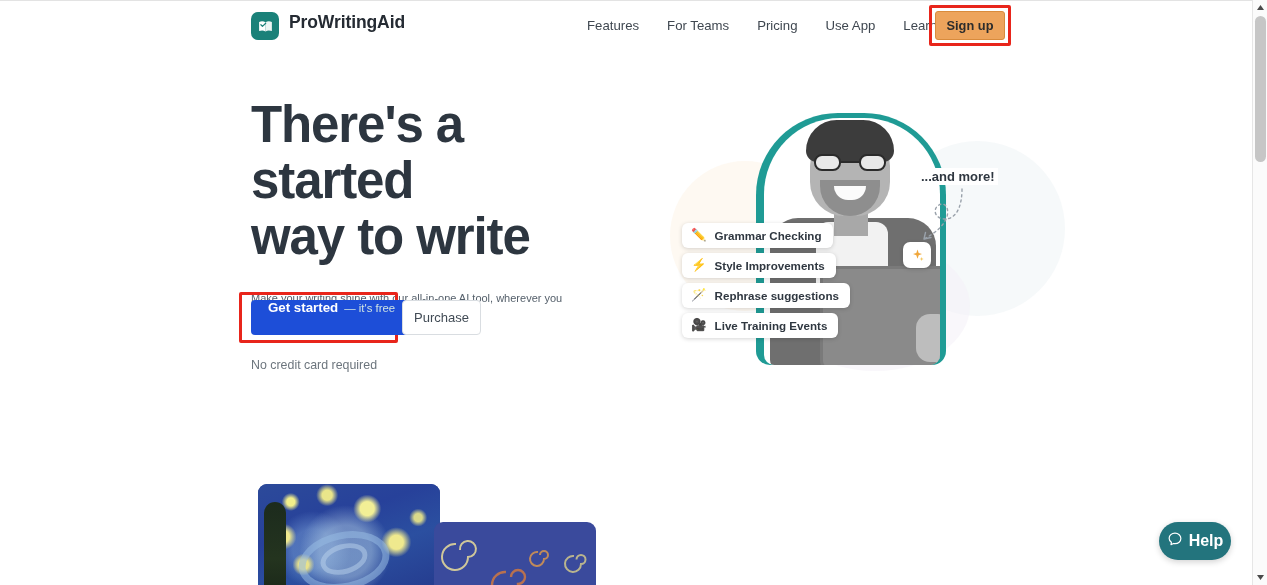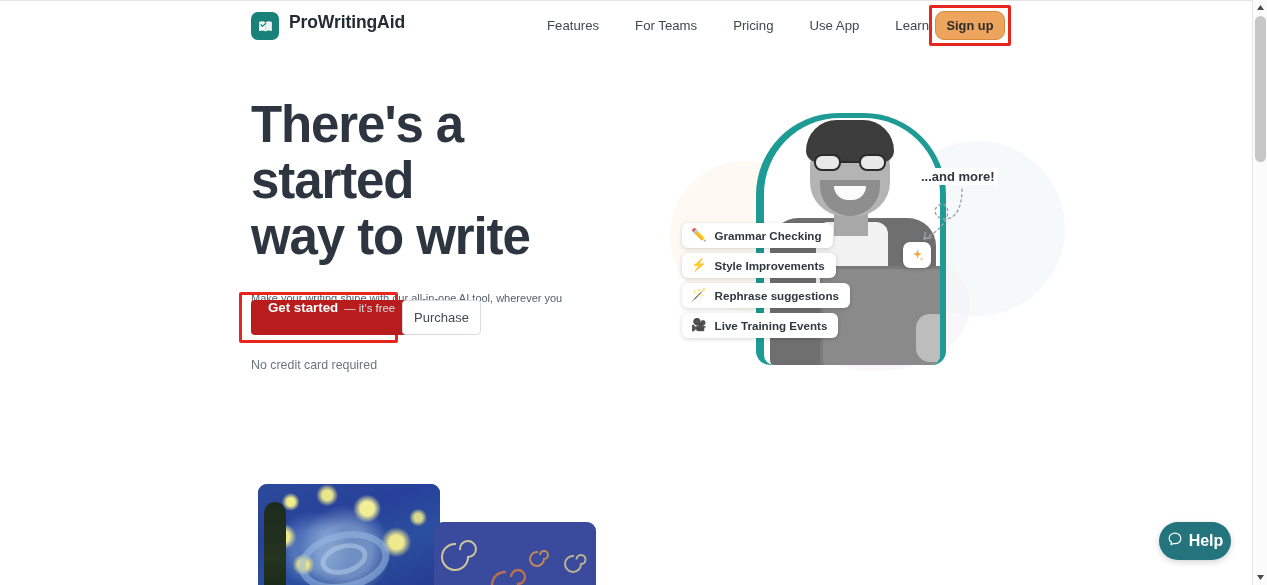--- a/index.html
+++ b/index.html
@@ -69,21 +69,21 @@
     white-space: nowrap;
   }
 
   .nav {
     position: absolute;
     right: 237px;
     top: 0;
     height: 50px;
     display: flex;
     align-items: center;
-    gap: 8px;
+    gap: 0px;
   }
 
   .nav-link {
     font-size: 13.2px;
     color: #3f4750;
     text-decoration: none;
     padding: 0 14px;
     white-space: nowrap;
     line-height: 50px;
   }
@@ -100,21 +100,21 @@
   }
 
   .signup-btn {
     position: absolute;
     left: 3px;
     top: 3px;
     width: 70px;
     height: 29px;
     background: #eda45c;
     border: 1px solid #d98b3c;
-    border-radius: 9px;
+    border-radius: 3px;
     color: #2c2c2c;
     font-size: 12.8px;
     font-weight: bold;
     display: flex;
     align-items: center;
     justify-content: center;
     cursor: pointer;
     white-space: nowrap;
   }
 
@@ -159,21 +159,21 @@
     border: 3px solid #e8251b;
     border-radius: 2px;
   }
 
   .btn-getstarted {
     position: absolute;
     left: 12px;
     top: 8px;
     height: 35px;
     padding: 0 17px;
-    background: #b91c1c;
+    background: #1d4ed8;
     border-radius: 4px;
     border: none;
     display: flex;
     align-items: baseline;
     justify-content: center;
     gap: 6px;
     cursor: pointer;
     white-space: nowrap;
   }
 

